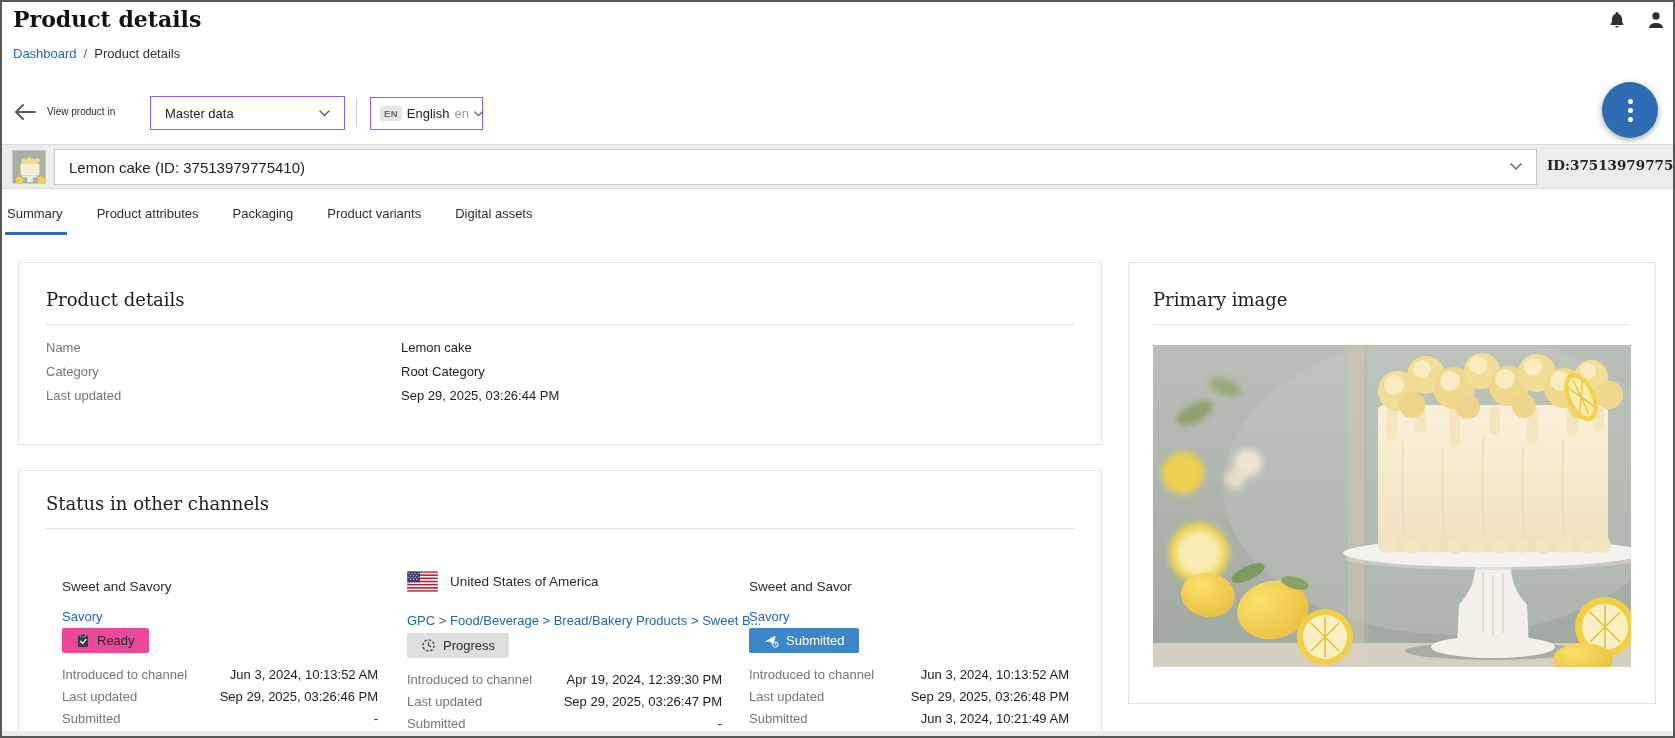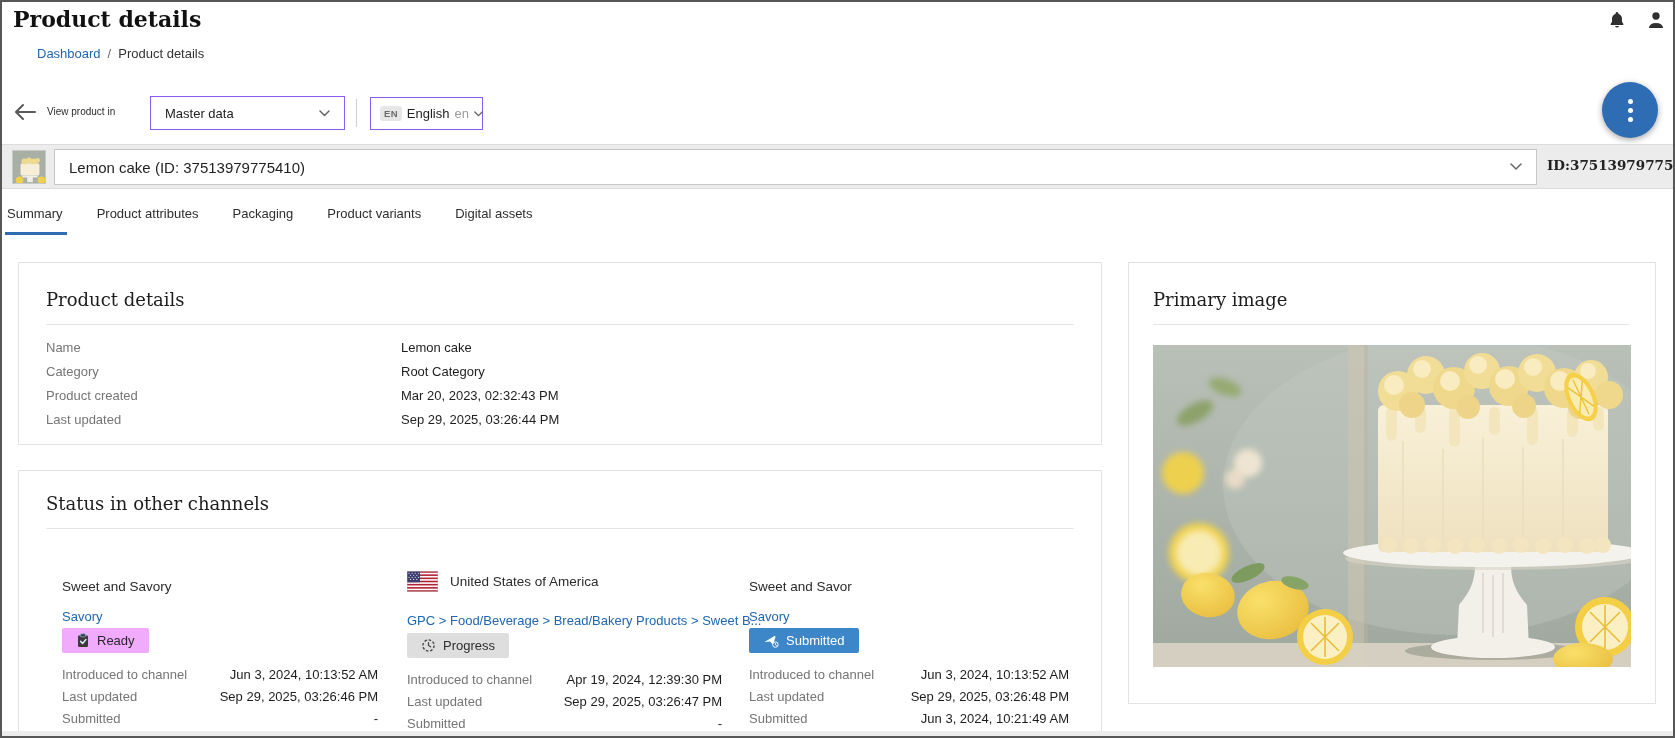--- a/index.html
+++ b/index.html
@@ -9,21 +9,21 @@
           border:2px solid #575757; overflow:hidden; }
 
   
   .page-title { position:absolute; left:11px; top:4px; font-family:"DejaVu Serif", serif;
                 font-size:22px; font-weight:bold; color:#111; }
   .icon-btn { position:absolute; top:5px; width:26px; height:26px; border:none; background:none;
               cursor:pointer; display:flex; align-items:center; justify-content:center; }
   .icon-btn.bell { left:1602px; }
   .icon-btn.user { left:1641px; }
   .breadcrumb { position:absolute; left:11px; top:44px; font-size:13px; color:#555; }
-  .breadcrumb a { color:#2166b1; text-decoration:none; cursor:pointer;margin-left:24px; }
+  .breadcrumb a { color:#2166b1; text-decoration:none; cursor:pointer; }
   .breadcrumb .sep { margin:0 7px; color:#666; }
   .breadcrumb .crumb-current { color:#333; }
 
   
   .back-btn { position:absolute; left:11px; top:101px; width:24px; height:20px; border:none;
               background:none; cursor:pointer; }
   .vpi { position:absolute; left:45px; top:104px; font-size:10px; color:#2b2b2b; }
   .select { position:absolute; background:#fff; border:1px solid #8b5cf6; display:flex;
             align-items:center; cursor:pointer; }
   .select.master { left:148px; top:94px; width:195px; height:34px; padding:0 14px; }
@@ -79,21 +79,21 @@
   .channel.c2 { left:388px; top:98px;  width:315px; }
   .channel.c3 { left:730px; top:108px; width:320px; }
   .ch-name { font-size:13.5px; color:#2b2b2b; height:18px; }
   .ch-name.with-flag { display:flex; align-items:center; gap:12px; height:24px; }
   .ch-link { display:inline-block; margin-top:12px; font-size:13px; color:#2166b1;
              cursor:pointer; white-space:nowrap; }
   .c2 .ch-link { margin-top:20px; }
   .badge { display:inline-flex; align-items:center; gap:7px; margin-top:3px; height:25px;
            padding:0 14px; border-radius:2px; font-size:13px; }
   .c2 .badge { margin-top:4px; }
-  .badge.ready     { background:#f0abfc; color:#272727; }
+  .badge.ready     { background:#ec4899; color:#272727; }
   .badge.progress  { background:#dedede; color:#2e2e2e; }
   .badge.submitted { background:#3d87c8; color:#ffffff; }
   .ch-rows { margin-top:10px; }
   .ch-row { display:flex; justify-content:space-between; align-items:center; height:22px;
             font-size:13px; }
   .ch-row .k { color:#757575; }
   .ch-row .v { color:#1c1c1c; }
 
   .product-image { margin-top:20px; width:478px; height:322px; overflow:hidden; }
 
@@ -190,24 +190,20 @@
     <h2>Product details</h2>
     <div class="rule"></div>
     <div class="kv-rows">
       <div class="kv">
         <span class="k">Name</span>
         <span class="v">Lemon cake</span>
       </div>
       <div class="kv">
         <span class="k">Category</span>
         <span class="v">Root Category</span>
-      </div>
-      <div class="kv">
-        <span class="k">Product created</span>
-        <span class="v">Mar 20, 2023, 02:32:43 PM</span>
       </div>
       <div class="kv">
         <span class="k">Last updated</span>
         <span class="v">Sep 29, 2025, 03:26:44 PM</span>
       </div>
     </div>
   </section>
 
   <section class="card card-channels">
     <h2>Status in other channels</h2>

